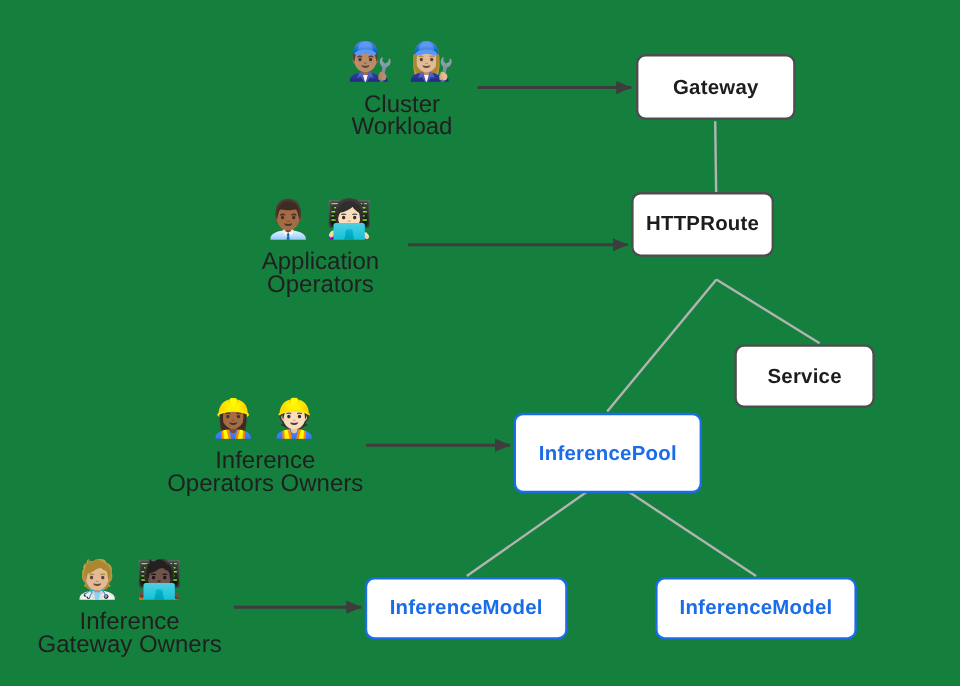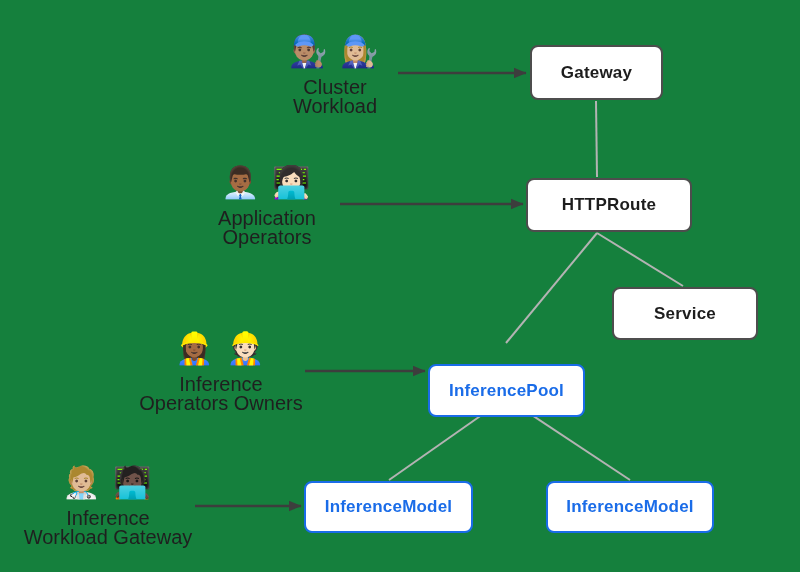--- a/index.html
+++ b/index.html
@@ -75,29 +75,29 @@
     <line x1="398" y1="73" x2="526" y2="73" stroke="#3d3d3d" stroke-width="2.5" marker-end="url(#arrowhead)"></line>
     <line x1="340" y1="204" x2="523" y2="204" stroke="#3d3d3d" stroke-width="2.5" marker-end="url(#arrowhead)"></line>
     <line x1="305" y1="371" x2="425" y2="371" stroke="#3d3d3d" stroke-width="2.5" marker-end="url(#arrowhead)"></line>
     <line x1="195" y1="506" x2="301" y2="506" stroke="#3d3d3d" stroke-width="2.5" marker-end="url(#arrowhead)"></line>
   </svg>
 
   <div class="node" style="left:530px; top:45px; width:133px; height:55px;">
     <span>Gateway</span>
   </div>
 
-  <div class="node" style="left:526px; top:178px; width:166px; height:54px;">
+  <div class="node" style="left:526px; top:160px; width:119px; height:54px;">
     <span>HTTPRoute</span>
   </div>
 
-  <div class="node" style="left:612px; top:287px; width:146px; height:53px;">
+  <div class="node" style="left:612px; top:287px; width:117px; height:53px;">
     <span>Service</span>
   </div>
 
-  <div class="node extension" style="left:428px; top:364px; width:157px; height:53px;">
+  <div class="node extension" style="left:428px; top:344px; width:157px; height:67px;">
     <span>InferencePool</span>
   </div>
 
   <div class="node extension" style="left:304px; top:481px; width:169px; height:52px;">
     <span>InferenceModel</span>
   </div>
 
   <div class="node extension" style="left:546px; top:481px; width:168px; height:52px;">
     <span>InferenceModel</span>
   </div>
@@ -123,17 +123,17 @@
     <div class="label">
       <div>Inference</div>
       <div>Operators Owners</div>
     </div>
   </div>
 
   <div class="persona" style="left:108px; top:463px;">
     <div class="emoji">🧑🏼‍⚕️ 🧑🏿‍💻</div>
     <div class="label">
       <div>Inference</div>
-      <div>Workload Gateway</div>
+      <div>Gateway Owners</div>
     </div>
   </div>
 
 </div>
 
 </body></html>

